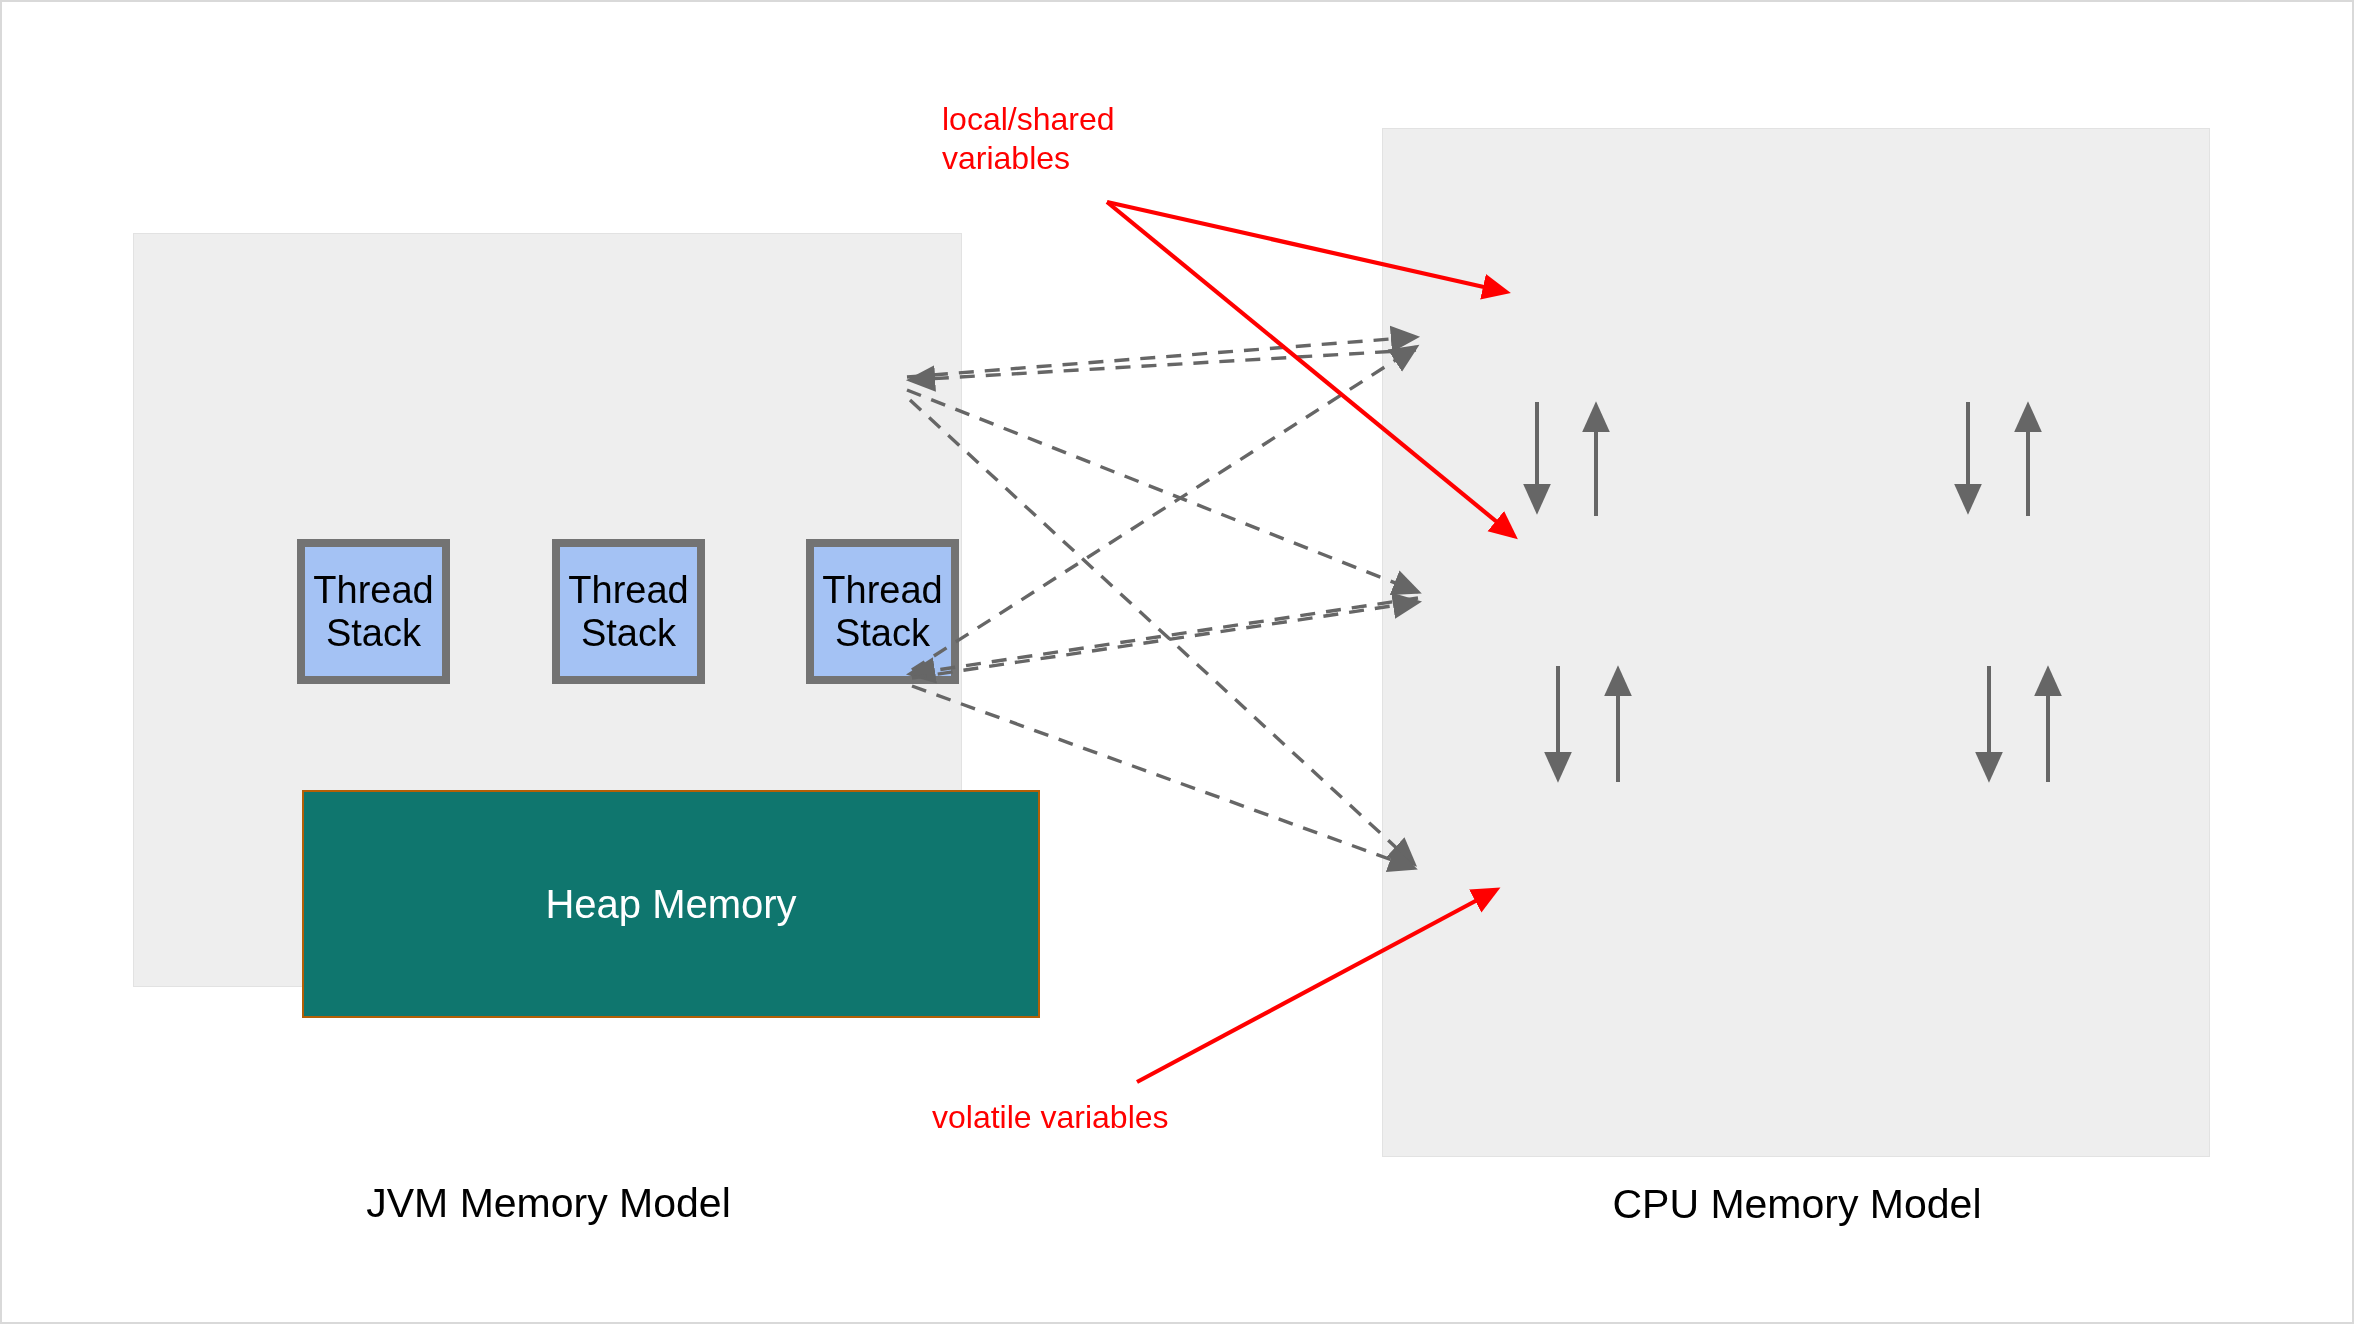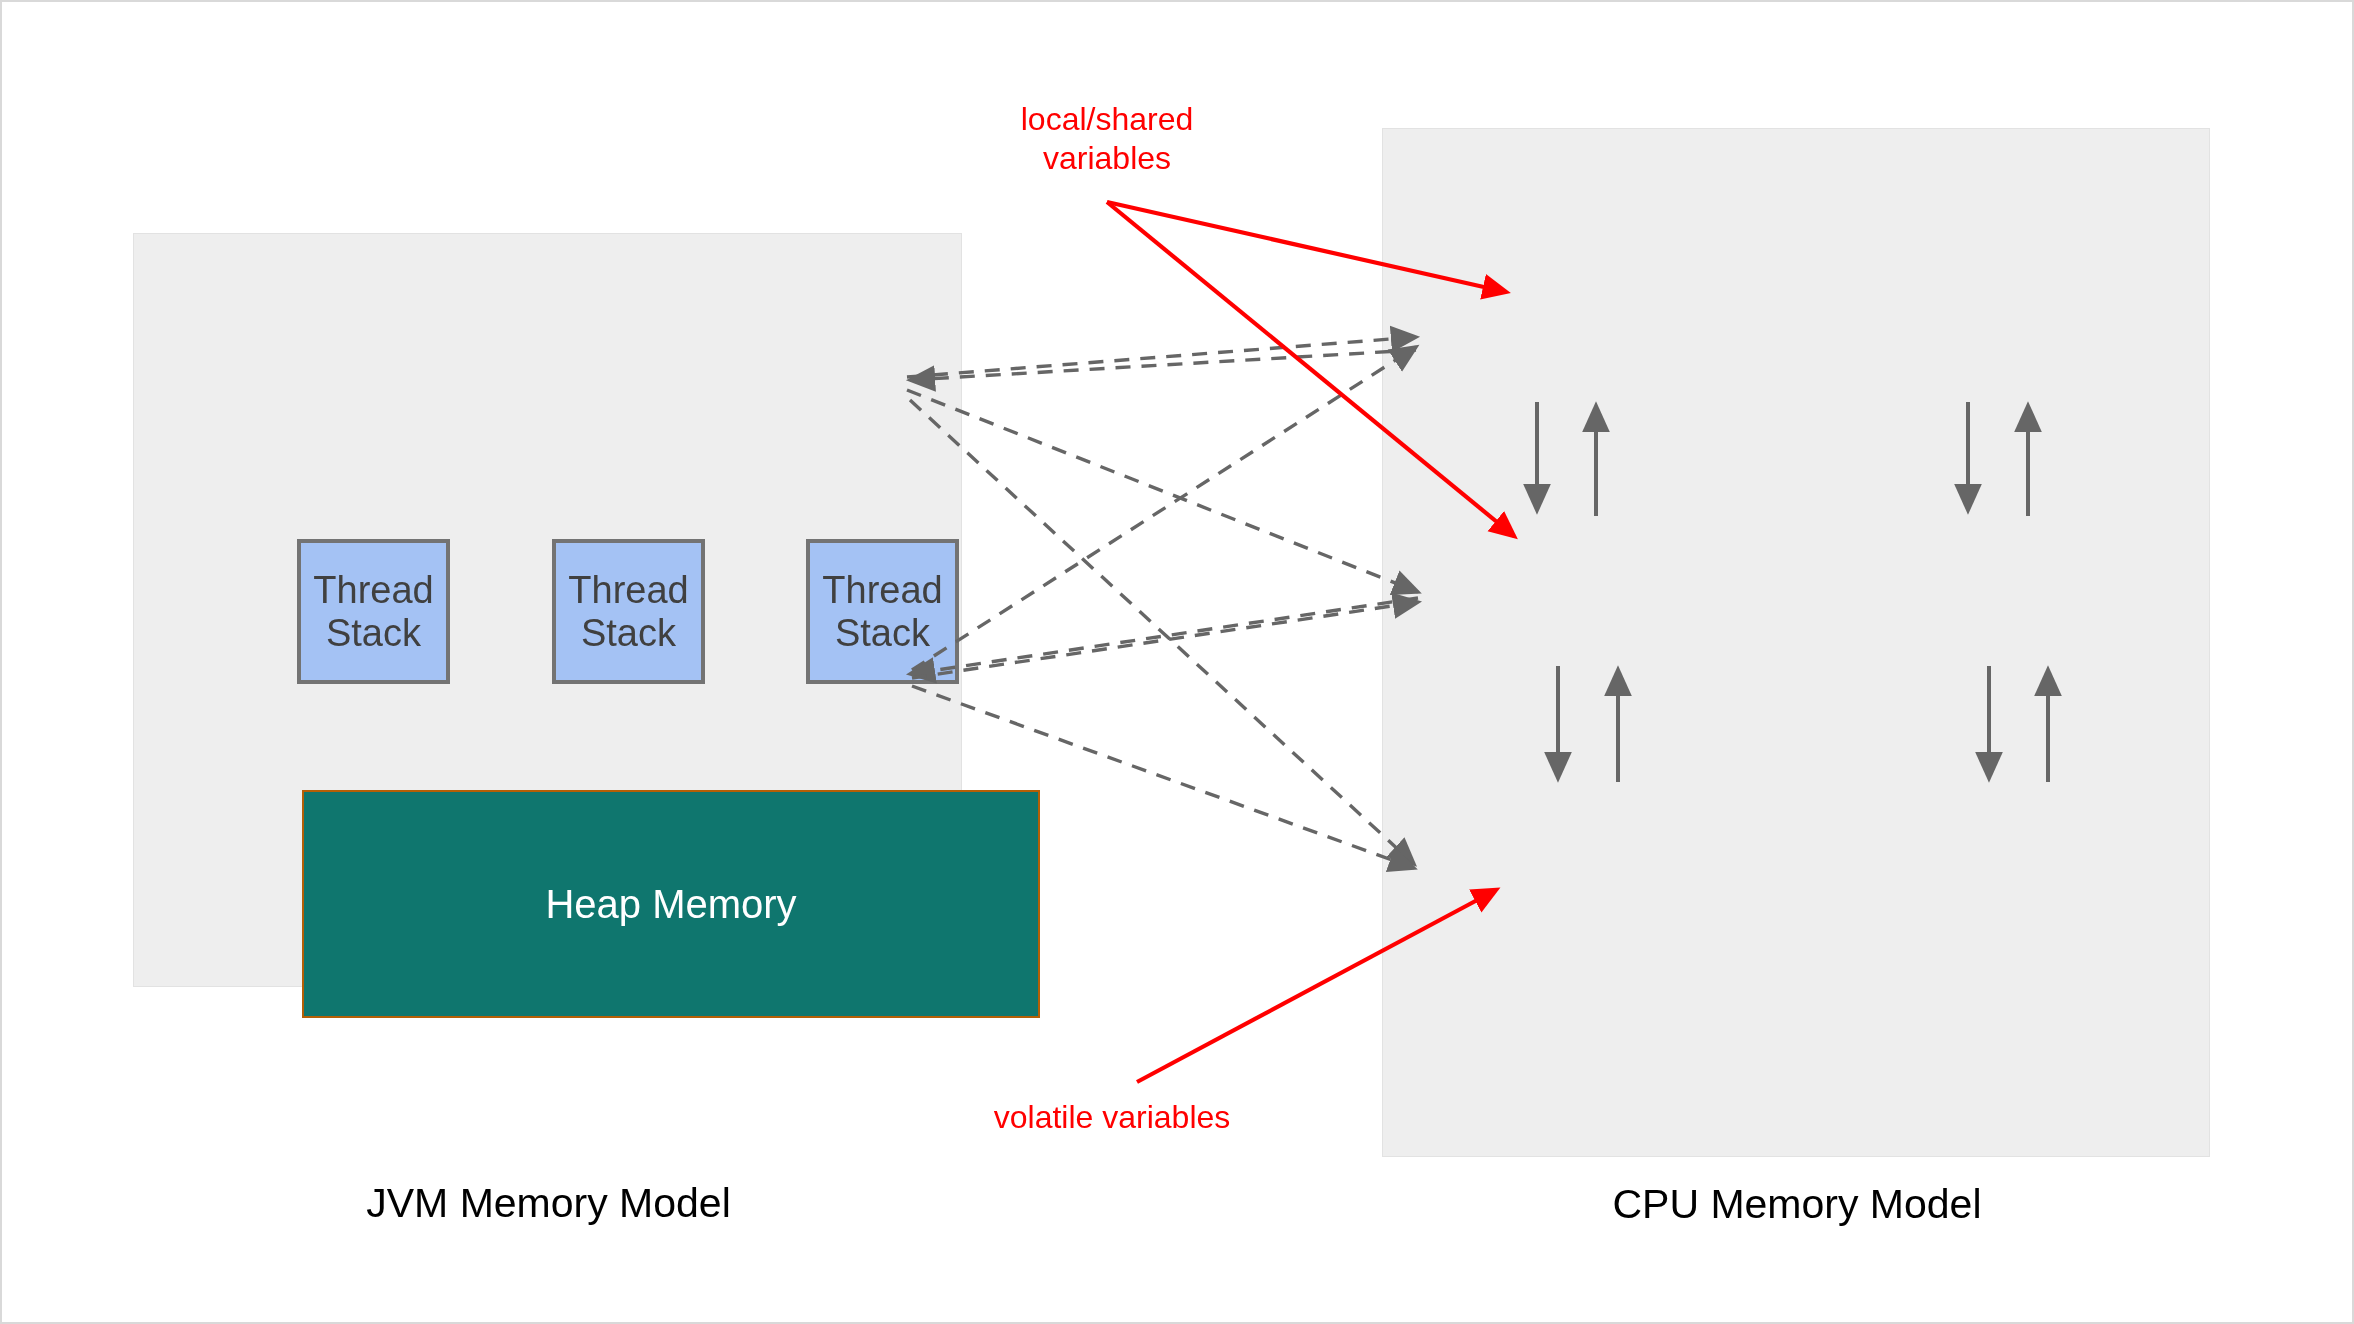--- a/index.html
+++ b/index.html
@@ -42,22 +42,22 @@
     position: absolute;
     box-sizing: border-box;
     display: flex;
     align-items: center;
     justify-content: center;
     text-align: center;
     line-height: 1.12;
   }
   .thread-stack {
     background: #a4c2f4;
-    border: 4px solid #737373;
-    color: #404040;
+    border: 8px solid #737373;
+    color: #000000;
     font-size: 38px;
     top: 305px;
     width: 153px;
     height: 145px;
   }
   #thread-stack-0 { left: 163px; }
   #thread-stack-1 { left: 418px; }
   #thread-stack-2 { left: 672px; }
 
   #heap-memory {
@@ -70,21 +70,21 @@
     width: 738px;
     height: 228px;
   }
 
   .red-label {
     position: absolute;
     color: #ff0000;
     font-size: 32px;
     line-height: 1.22;
     white-space: pre-line;
-    text-align: center;
+    text-align: left;
   }
   #label-local-shared { left: 940px; top: 98px; width: 330px; }
   #label-volatile { left: 930px; top: 1096px; width: 360px; }
 
   svg.overlay {
     position: absolute;
     left: 0; top: 0;
     width: 2354px; height: 1324px;
     pointer-events: none;
   }

